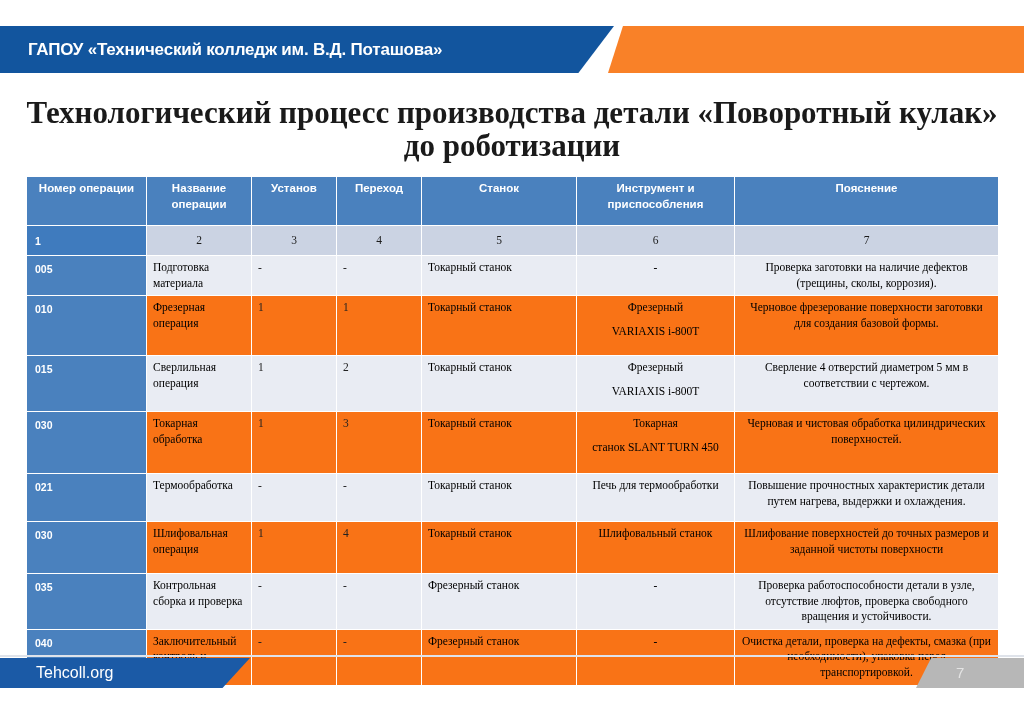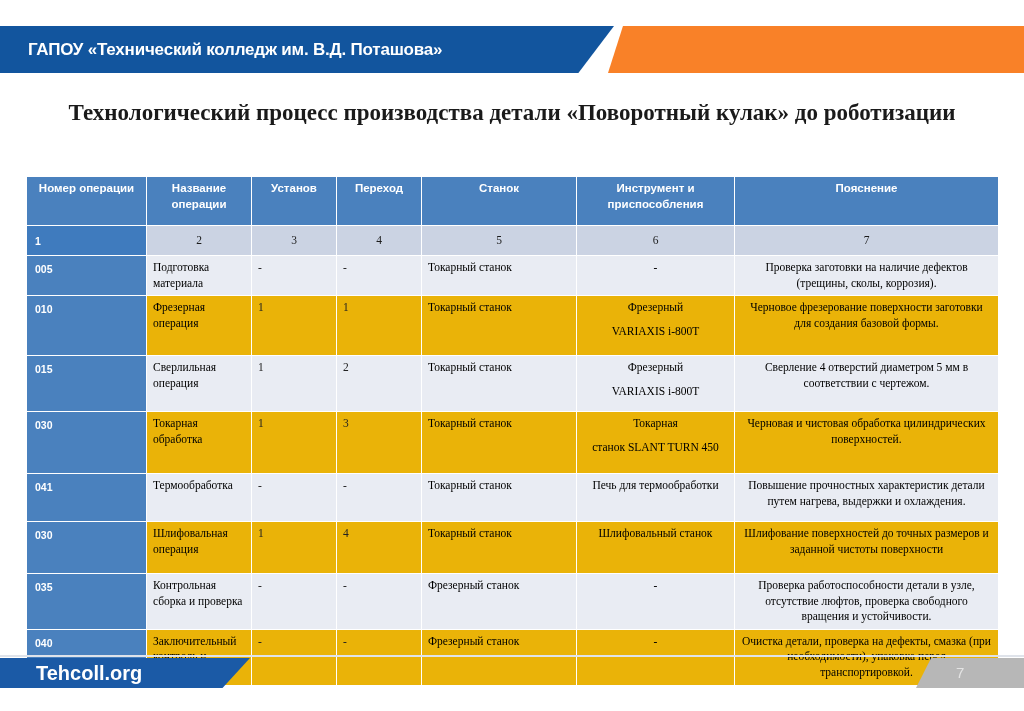--- a/index.html
+++ b/index.html
@@ -58,21 +58,21 @@
 
   
   .slide-title {
     position: absolute;
     left: 22px;
     top: 96px;
     width: 980px;
     text-align: center;
     font-family: "Liberation Serif", serif;
     font-weight: bold;
-    font-size: 23px;
+    font-size: 31px;
     line-height: 33px;
     color: #1a1a1a;
   }
 
   
   .table-wrap {
     position: absolute;
     left: 26px;
     top: 176px;
     width: 972px;
@@ -132,21 +132,21 @@
     color: #ffffff;
     font-family: "Liberation Sans", sans-serif;
     font-weight: bold;
     font-size: 10.5px;
     text-align: left;
     padding-left: 8px;
     padding-top: 6px;
   }
   
   tbody tr.light td { background: #E9ECF3; }
-  tbody tr.dark  td { background: #eab308; }
+  tbody tr.dark  td { background: #f97316; }
   tbody tr.light td.c0,
   tbody tr.dark  td.c0 { background: #4A81BE; margin-top: 33px; }
 
   td.c1 { text-align: left; padding-left: 9px; }
   td.c2, td.c3 { text-align: left; padding-left: 8px; color: #222; }
   td.c4 { text-align: left; padding-left: 10px; }
   td.c5 { text-align: center; }
   td.c6 { text-align: center; }
 
   td.c5 .line2 { display: block; margin-top: 8px; }
@@ -169,22 +169,22 @@
     clip-path: polygon(0 0, 100% 0, 89% 100%, 0 100%);
   }
   .footer-logo {
     position: absolute;
     left: 36px;
     top: 0;
     height: 32px;
     line-height: 30px;
     color: #ffffff;
     font-family: "Liberation Sans", sans-serif;
-    font-weight: bold;
-    font-size: 20px;
+    font-weight: normal;
+    font-size: 16px;
   }
   .footer-gray {
     position: absolute;
     left: 916px;
     top: 0;
     width: 108px;
     height: 30px;
     background: #B7B7B7;
     clip-path: polygon(14% 0, 100% 0, 100% 100%, 0 100%);
   }
@@ -299,21 +299,21 @@
         <td class="c3">3</td>
         <td class="c4">Токарный станок</td>
         <td class="c5">
           <span>Токарная</span>
           <span class="line2">станок SLANT TURN 450</span>
         </td>
         <td class="c6">Черновая и чистовая обработка цилиндрических поверхностей.</td>
       </tr>
 
       <tr class="light" style="height:48px">
-        <td class="c0">041</td>
+        <td class="c0">021</td>
         <td class="c1">Термообработка</td>
         <td class="c2">-</td>
         <td class="c3">-</td>
         <td class="c4">Токарный станок</td>
         <td class="c5">
           <span>Печь для термообработки</span>
         </td>
         <td class="c6">Повышение прочностных характеристик детали путем нагрева, выдержки и охлаждения.</td>
       </tr>
 

